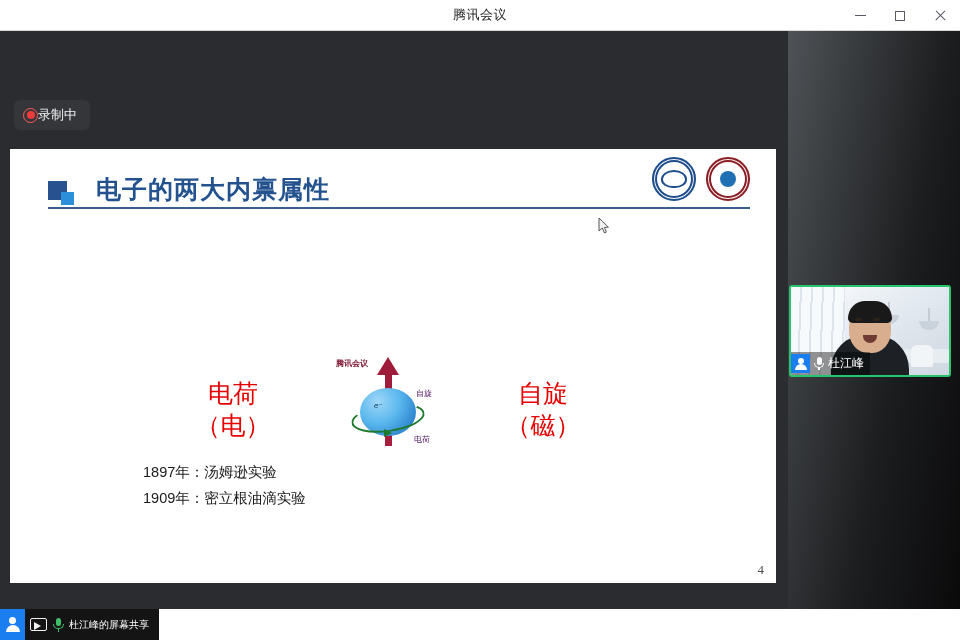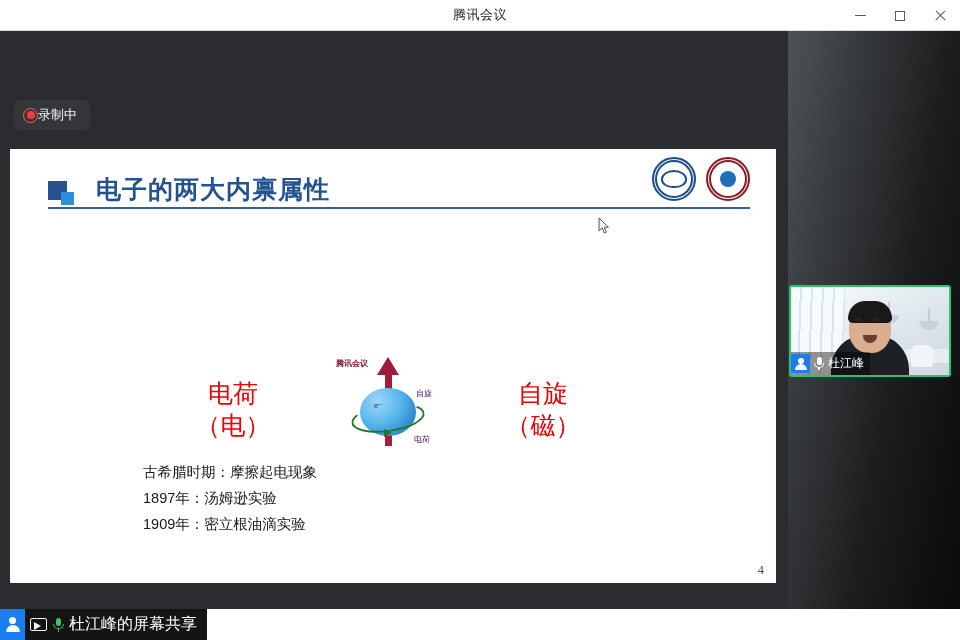--- a/index.html
+++ b/index.html
@@ -277,21 +277,21 @@
   }
   .screen-icon::after {
     content: ""; position: absolute; left: 3px; top: 3px;
     width: 0; height: 0; border-top: 4px solid transparent; border-bottom: 4px solid transparent;
     border-left: 7px solid #f2f2f2;
   }
   .share-mic { width: 13px; height: 16px; position: relative; margin-left: 5px; }
   .share-mic .cap { position: absolute; left: 4px; top: 1px; width: 5px; height: 8px; border-radius: 3px; background: #3fbf6a; }
   .share-mic .arc { position: absolute; left: 1px; top: 7px; width: 11px; height: 5px; border: 1.4px solid #3fbf6a; border-top: none; border-radius: 0 0 7px 7px; }
   .share-mic .stem { position: absolute; left: 5.8px; top: 11px; width: 1.5px; height: 4px; background: #3fbf6a; }
-  .share-text { color: #ffffff; font-size: 16px; margin-left: 4px; }
+  .share-text { color: #ffffff; font-size: 10px; margin-left: 4px; }
 </style>
 </head>
 <body>
 
 <div id="app">
 
   <div class="titlebar">
     <div class="title">腾讯会议</div>
     <div class="winbtns">
       <div class="winbtn">
@@ -349,21 +349,20 @@
         <span class="spin-lbl right">自旋</span>
         <span class="spin-lbl bottom">电荷</span>
       </div>
 
       <div class="head-right">
         <div>自旋</div>
         <div>（磁）</div>
       </div>
 
       <div class="col col-left">
-        <p>古希腊时期：摩擦起电现象</p>
         <p>1897年：汤姆逊实验</p>
         <p>1909年：密立根油滴实验</p>
       </div>
 
       <div class="page-num">4</div>
     </div>
 
     <svg class="cursor" viewBox="0 0 12 18">
       <path d="M1 1 L1 14 L4.3 11 L6.4 16 L8.4 15.1 L6.4 10.4 L10.4 10.2 Z" fill="#f2f2f2" stroke="#444" stroke-width="0.9"></path>
     </svg>

